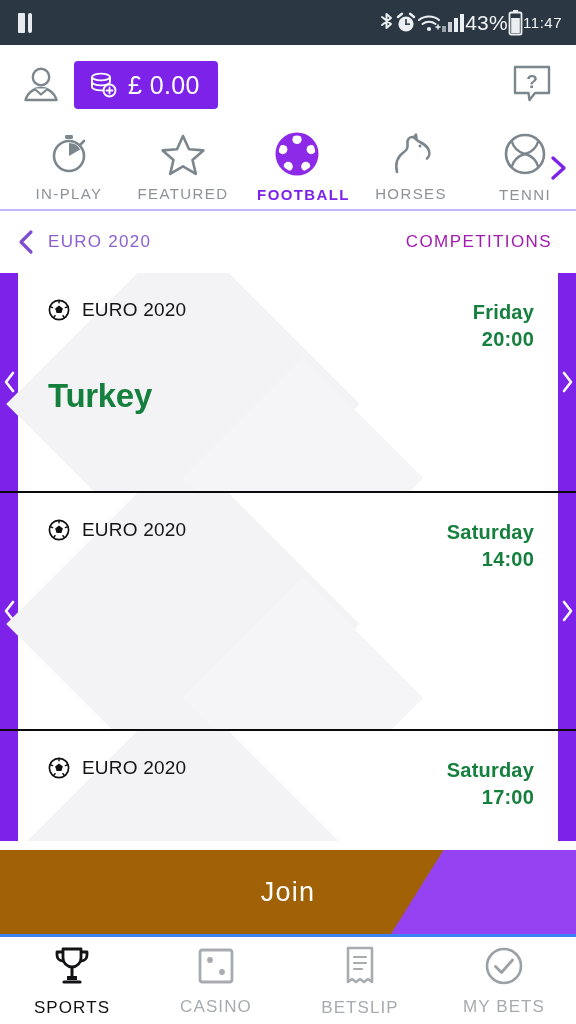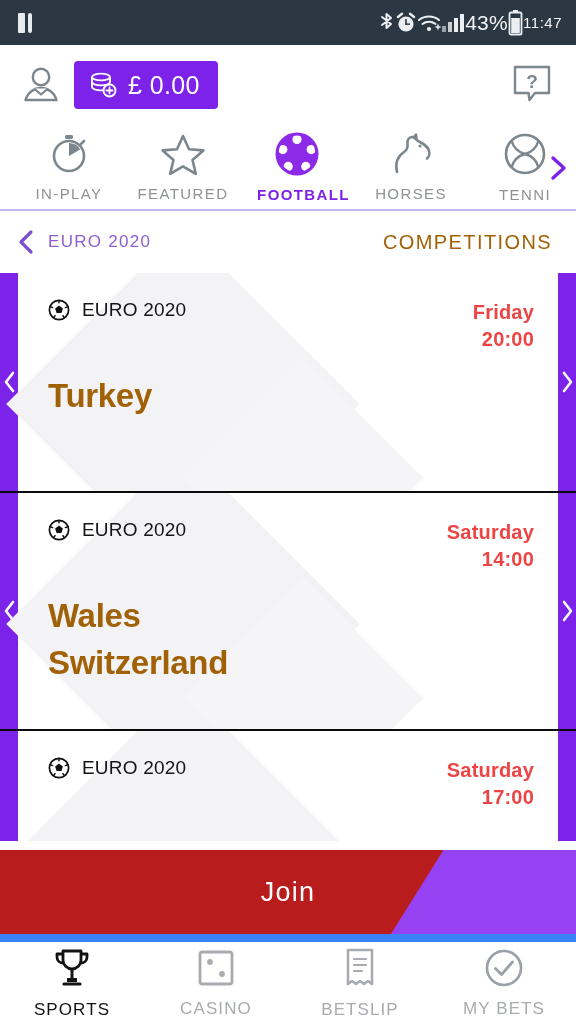--- a/index.html
+++ b/index.html
@@ -55,21 +55,21 @@
     line-height: 0;
   }
 
   
   .crumbbar {
     flex: 0 0 62px; display: flex; align-items: center;
     justify-content: space-between; padding: 0 24px 0 16px; background: #fff;
   }
   .crumb-left { display: flex; align-items: center; gap: 12px; }
   .crumb-euro { color: #8d5fd0; font-size: 17px; letter-spacing: 1.3px; }
-  .crumb-comp { color: #a16207; font-size: 20px; letter-spacing: 1.4px; }
+  .crumb-comp { color: #a21caf; font-size: 17px; letter-spacing: 1.4px; }
 
   
   .matchlist { flex: 1 1 auto; position: relative; overflow: hidden; background:#fff; }
   .card {
     position: relative; background: #fff;
     display: flex; border-bottom: 2px solid #0a0a0a; overflow: hidden;
   }
   .card.c1 { height: 220px; }
   .card.c2 { height: 238px; }
   .card.c3 { height: 110px; border-bottom: none; }
@@ -86,46 +86,46 @@
   .watermark2 {
     position: absolute; width: 170px; height: 170px;
     background: #f5f5f7; transform: rotate(45deg);
     left: 200px; top: 120px; z-index: 0; pointer-events: none;
   }
   .card-inner { position: relative; z-index: 1; }
   .card-top { display: flex; justify-content: space-between; align-items: flex-start; }
   .comp-tag { display: flex; align-items: center; gap: 12px; }
   .comp-name { font-size: 19px; color: #151517; letter-spacing: .2px; }
   .when { text-align: right; line-height: 1.35; }
-  .when div { font-size: 20px; font-weight: 700; color: #ef4444; letter-spacing: .2px; }
+  .when div { font-size: 20px; font-weight: 700; color: #15803d; letter-spacing: .2px; }
   .teams { margin-top: 20px; }
   .team {
-    font-size: 33px; font-weight: 700; color: #a16207;
+    font-size: 33px; font-weight: 700; color: #15803d;
     letter-spacing: -.3px; line-height: 1.42;
   }
 
   
   .join {
     flex: 0 0 84px; position: relative; overflow: hidden;
-    background: #b91c1c; display: flex; align-items: center; justify-content: center;
+    background: #a16207; display: flex; align-items: center; justify-content: center;
   }
   .join-shape {
     position: absolute; right: -90px; top: -40px;
     width: 260px; height: 200px; background: #9442f2;
     transform: skewX(-32deg);
   }
   .join-text {
     position: relative; z-index: 2; color: #fdfdfe;
     font-size: 27px; letter-spacing: 1.2px;
   }
 
   
   .bottomnav {
     flex: 0 0 90px; background: #fff; display: flex;
-    align-items: center; border-top: 8px solid #3b82f6;
+    align-items: center; border-top: 3px solid #3b82f6;
   }
   .bnav {
     flex: 1 1 25%; display: flex; flex-direction: column;
     align-items: center; gap: 10px;
   }
   .bnav-label { font-size: 17px; letter-spacing: 1.1px; color: #a8abb0; }
   .bnav.active .bnav-label { color: #131315; font-weight: 500; }
 </style>
 </head>
 <body>
@@ -352,24 +352,20 @@
                     <path d="M11 6.6l3.9 2.8-1.5 4.6h-4.8L7.1 9.4z" fill="#101012"></path>
                     <path d="M11 1.4v2.4M19.7 7.8l-2.3.8M16.4 18.6l-1.4-1.9M5.6 18.6L7 16.7M2.3 7.8l2.3.8" stroke="#101012" stroke-width="1.5" stroke-linecap="round"></path>
                   </svg>
               </span>
               <span class="comp-name">EURO 2020</span>
             </div>
             <div class="when">
               <div>Saturday</div>
               <div>14:00</div>
             </div>
-          </div>
-          <div class="teams">
-            <div class="team">Wales</div>
-            <div class="team">Switzerland</div>
           </div>
         </div>
       </div>
       <div class="strip">
         <span class="ic">
           <svg width="13" height="22" viewBox="0 0 13 22">
               <path d="M3 2l7 9-7 9" fill="none" stroke="#ffffff" stroke-width="2.6" stroke-linecap="round" stroke-linejoin="round"></path>
             </svg>
         </span>
       </div>

